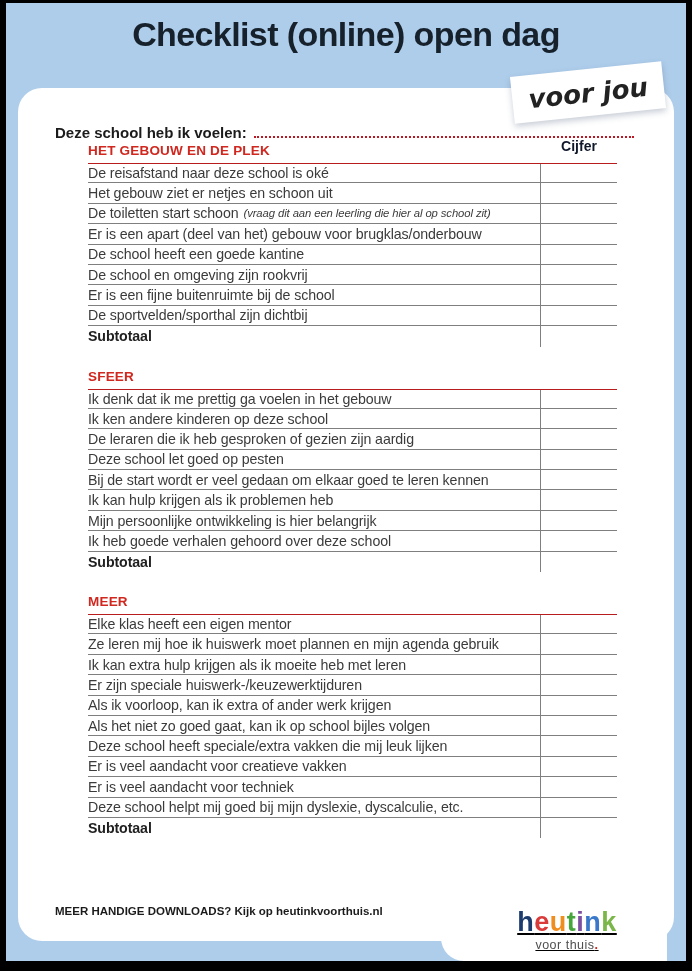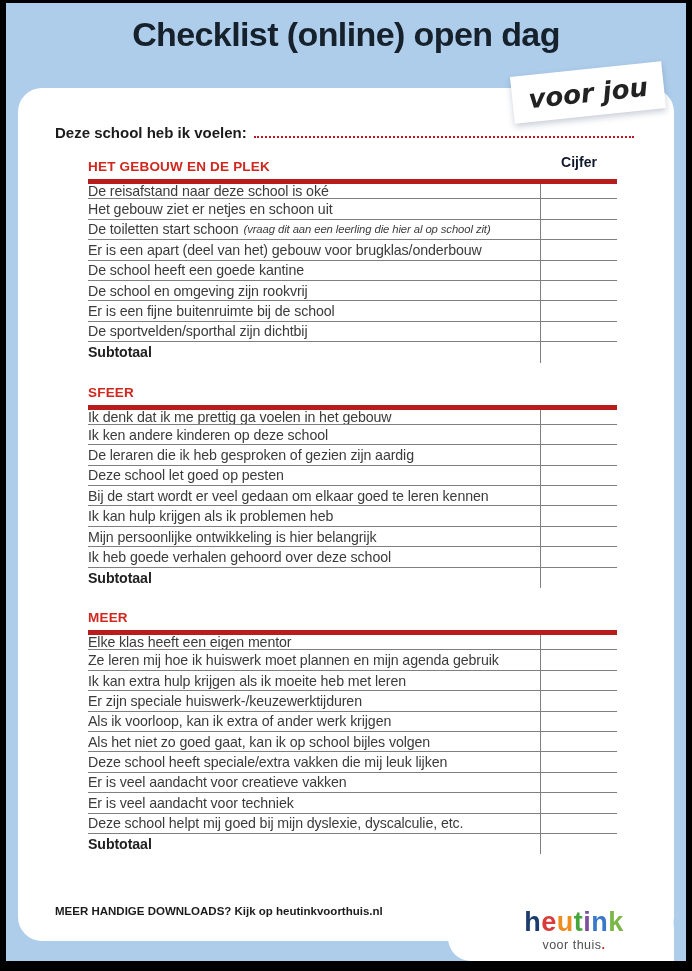--- a/index.html
+++ b/index.html
@@ -25,35 +25,35 @@
     box-shadow:0 3px 6px rgba(60,80,110,0.28);
     display:flex;align-items:center;justify-content:center;
     font-family:"DejaVu Sans",sans-serif;font-style:italic;font-weight:600;
     font-size:26px;color:#222;z-index:5;
   }
   .intro{display:flex;align-items:baseline;padding:36px 40px 0 37px;}
   .intro-label{font-weight:bold;font-size:15px;color:#1b1b1b;white-space:nowrap;}
   .dotted-line{flex:1;border-bottom:2px dotted #be1622;height:12px;margin-left:7px;}
   .table{margin:0 57px 0 70px;}
   .section{margin-top:22px;}
-  .section.first{margin-top:17px;}
+  .section.first{margin-top:1px;}
   .sec-head{display:flex;align-items:flex-end;padding-bottom:5px;}
   .sec-title{flex:1;color:#d0271f;font-weight:bold;font-size:13.5px;letter-spacing:0.2px;}
   .cijfer{width:76px;text-align:center;color:#0f172a;font-weight:bold;font-size:14px;position:relative;top:-4px;}
   .row{display:flex;height:20.4px;border-bottom:1px solid #7f7f7f;box-sizing:border-box;}
-  .rows .row:first-child{border-top:5px solid #b91c1c;}
+  .rows .row:first-child{border-top:1px solid #b91c1c;}
   .row.subtotal{border-bottom:none;}
   .ct{flex:1;display:flex;align-items:center;font-size:14.2px;color:#3b3b3b;letter-spacing:-0.1px;overflow:hidden;white-space:nowrap;}
   .cg{width:76px;border-left:1px solid #7f7f7f;}
   .subtotal .ct{font-weight:bold;color:#1f1f1f;}
   .note{font-size:11.3px;font-style:italic;margin-left:5px;color:#3b3b3b;}
   .footer{position:absolute;left:37px;bottom:24px;font-weight:bold;font-size:11.5px;color:#1b1b1b;}
   .cloud{
-    position:absolute;right:12px;bottom:0;width:200px;height:76px;
-    background:#fff;border-radius:55px 45px 0 0;z-index:4;text-align:center;
+    position:absolute;right:19px;bottom:0;width:200px;height:76px;
+    background:#fff;border-radius:55px 45px 0 0;z-index:4;text-align:center;text-decoration:underline;
   }
   .cloud::before{
     content:"";position:absolute;left:-26px;bottom:0;width:66px;height:46px;
     background:#fff;border-radius:35px 35px 0 35px;
   }
   .logo-word{margin-top:24px;font-size:27px;font-weight:bold;letter-spacing:0.5px;line-height:1;position:relative;}
   .logo-tagline{font-size:12.5px;color:#4f4f4f;margin-top:2px;letter-spacing:0.5px;position:relative;}
   .logo-tagline .dot{color:#d0271f;font-weight:bold;}
 </style>
 </head>

